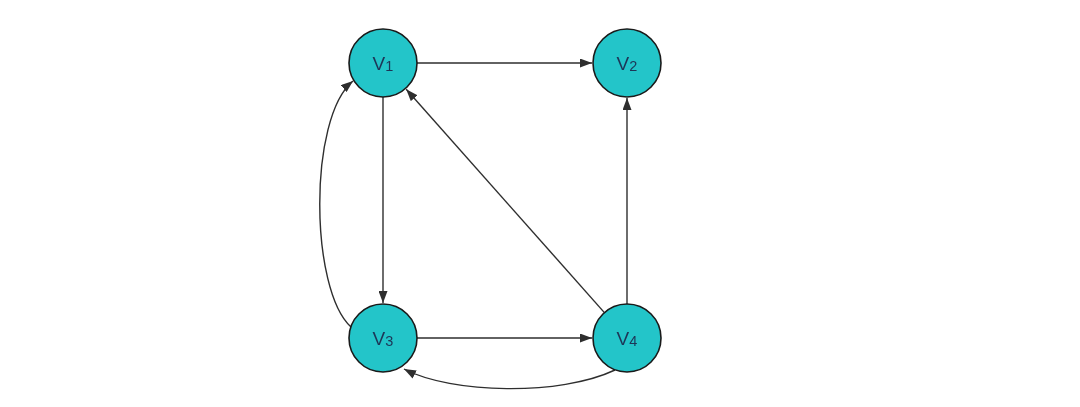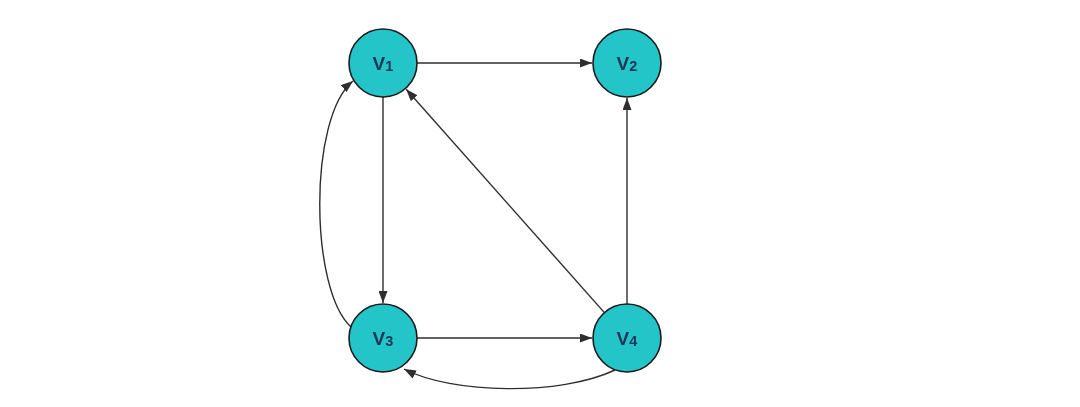--- a/index.html
+++ b/index.html
@@ -7,21 +7,20 @@
     padding: 0;
     background: #ffffff;
     font-family: "Liberation Sans", sans-serif;
   }
   .canvas-wrap {
     position: relative;
     width: 1080px;
     height: 407px;
     background: var(--bg, #ffffff);
     overflow: hidden;
-    font-weight: bold;
   }
   svg { display: block; }
   .edge {
     fill: none;
     stroke: var(--edge-color, #2e2e2e);
     stroke-width: 1.4;
   }
   .arrow-head {
     fill: var(--edge-color, #2e2e2e);
     stroke: none;

